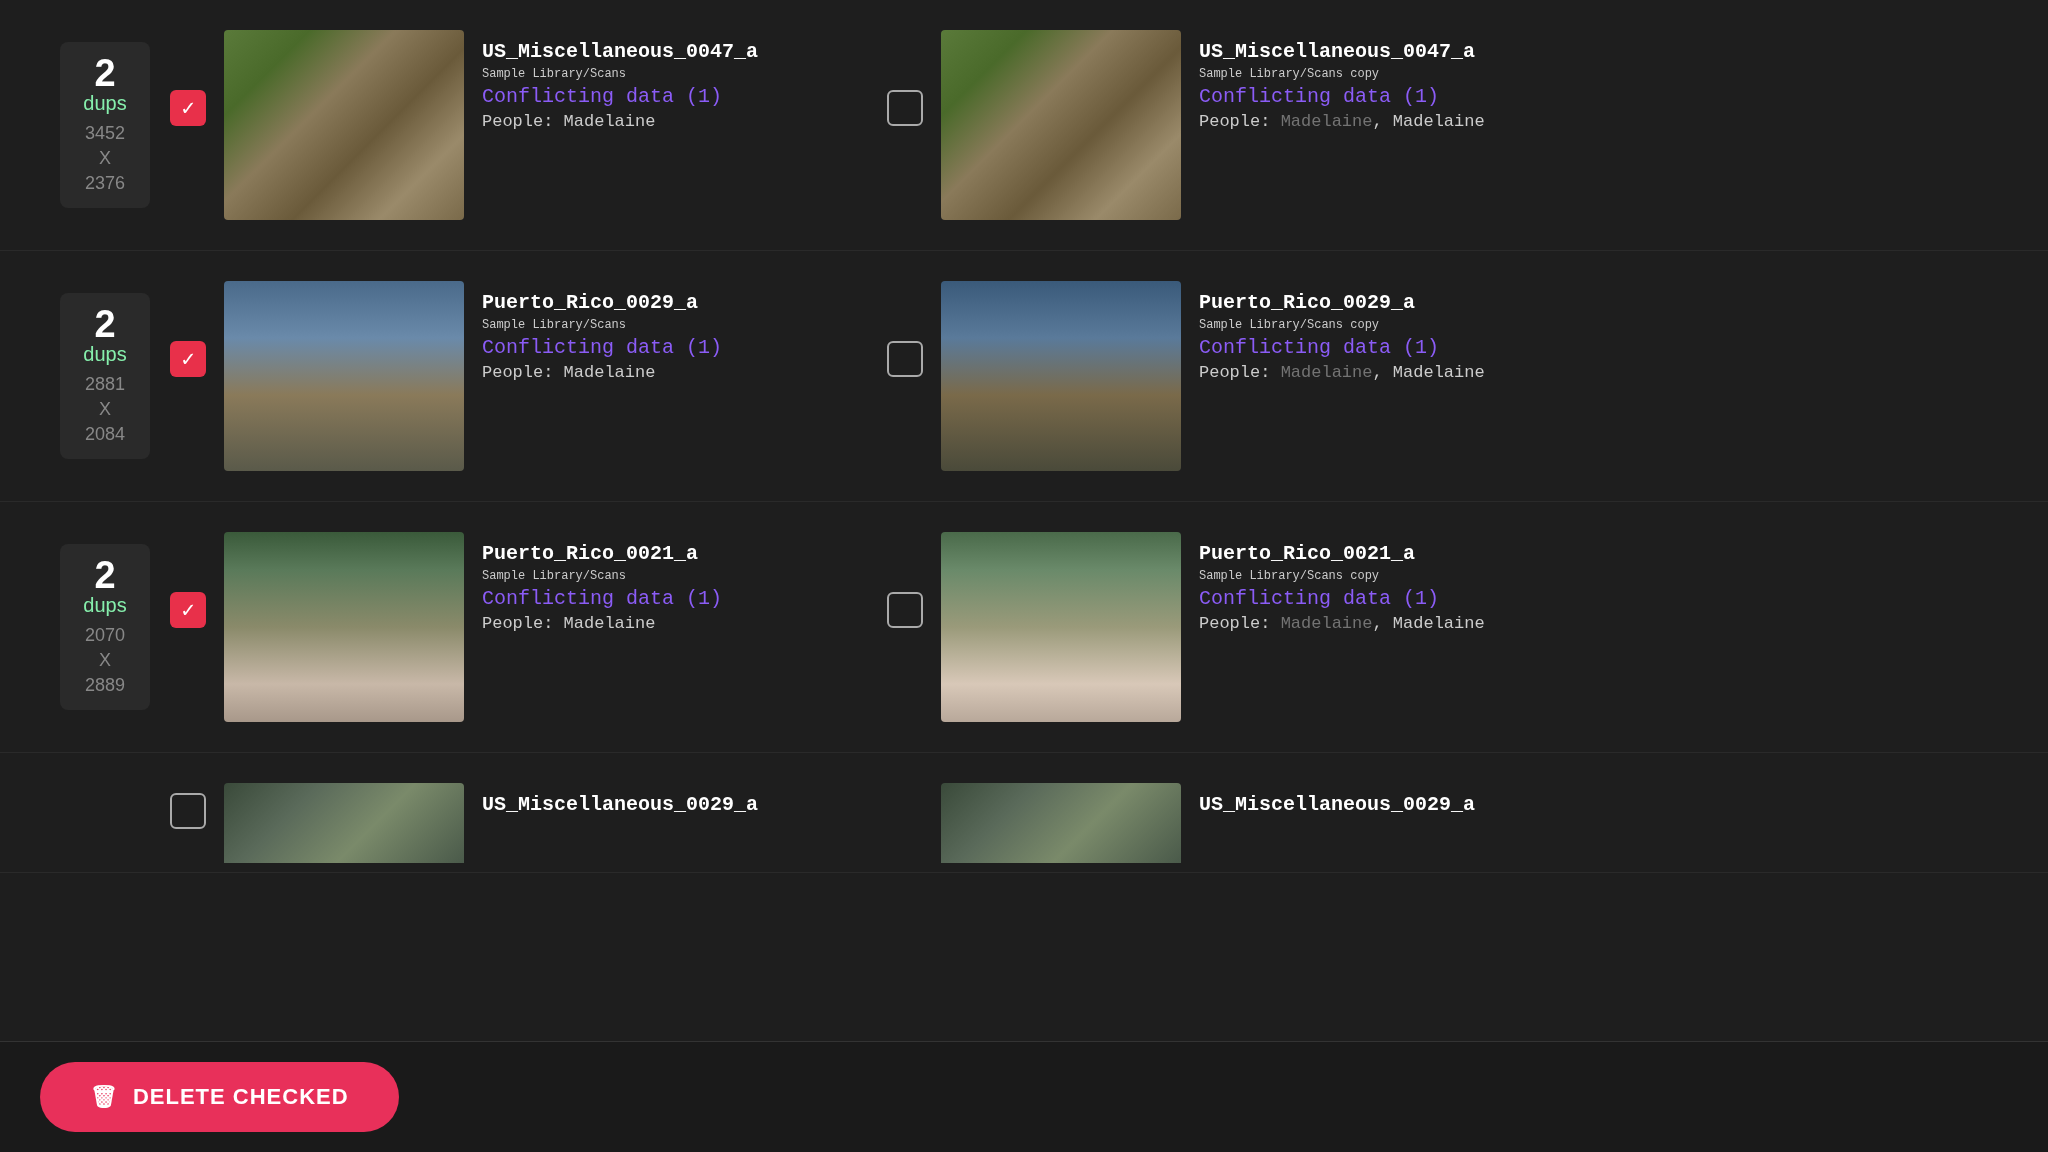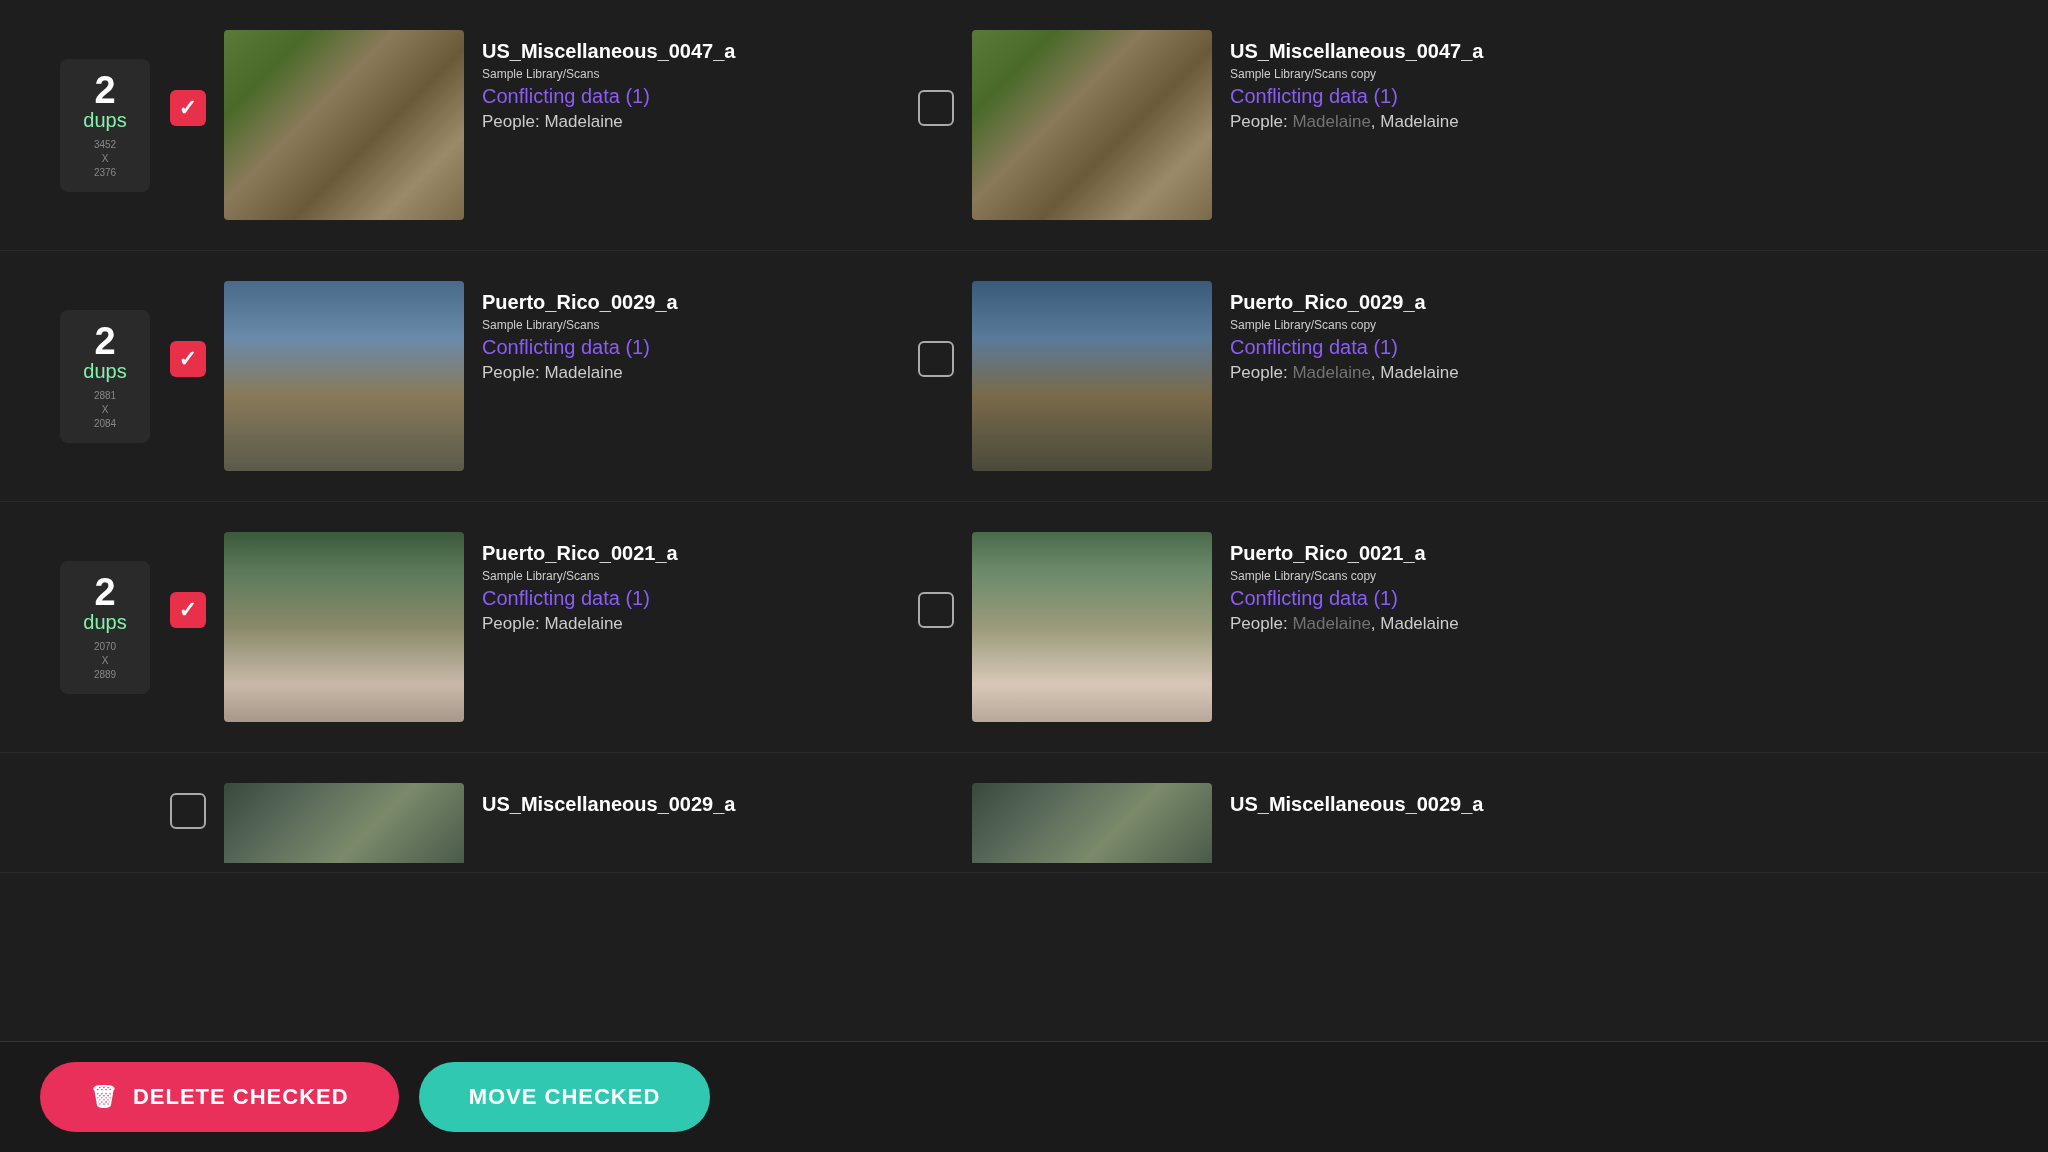--- a/index.html
+++ b/index.html
@@ -42,29 +42,30 @@
       line-height: 1;
     }
 
     .dup-badge .dups-label {
       font-size: 20px;
       color: #86efac;
       margin-bottom: 6px;
     }
 
     .dup-badge .dimensions {
-      font-size: 10px;
+      font-size: 18px;
       color: #888;
       line-height: 1.4;
     }
 
     .items-row {
       display: flex;
-      gap: 48px;
+      gap: 17px;
       flex: 1;
+      font-family: Liberation Mono, monospace;
     }
 
     .photo-item {
       display: flex;
       align-items: flex-start;
       gap: 18px;
       flex: 1;
       max-width: 700px;
     }
 
@@ -354,16 +355,13 @@
     </div>
   </div>
 
 </div>
 
 <div class="action-bar">
   <button class="btn-delete">
     <span>🗑</span>
     <span>DELETE CHECKED</span>
   </button>
-  <button class="btn-move">
-    <span>MOVE CHECKED</span>
-  </button>
 </div>
 
 </body></html>

